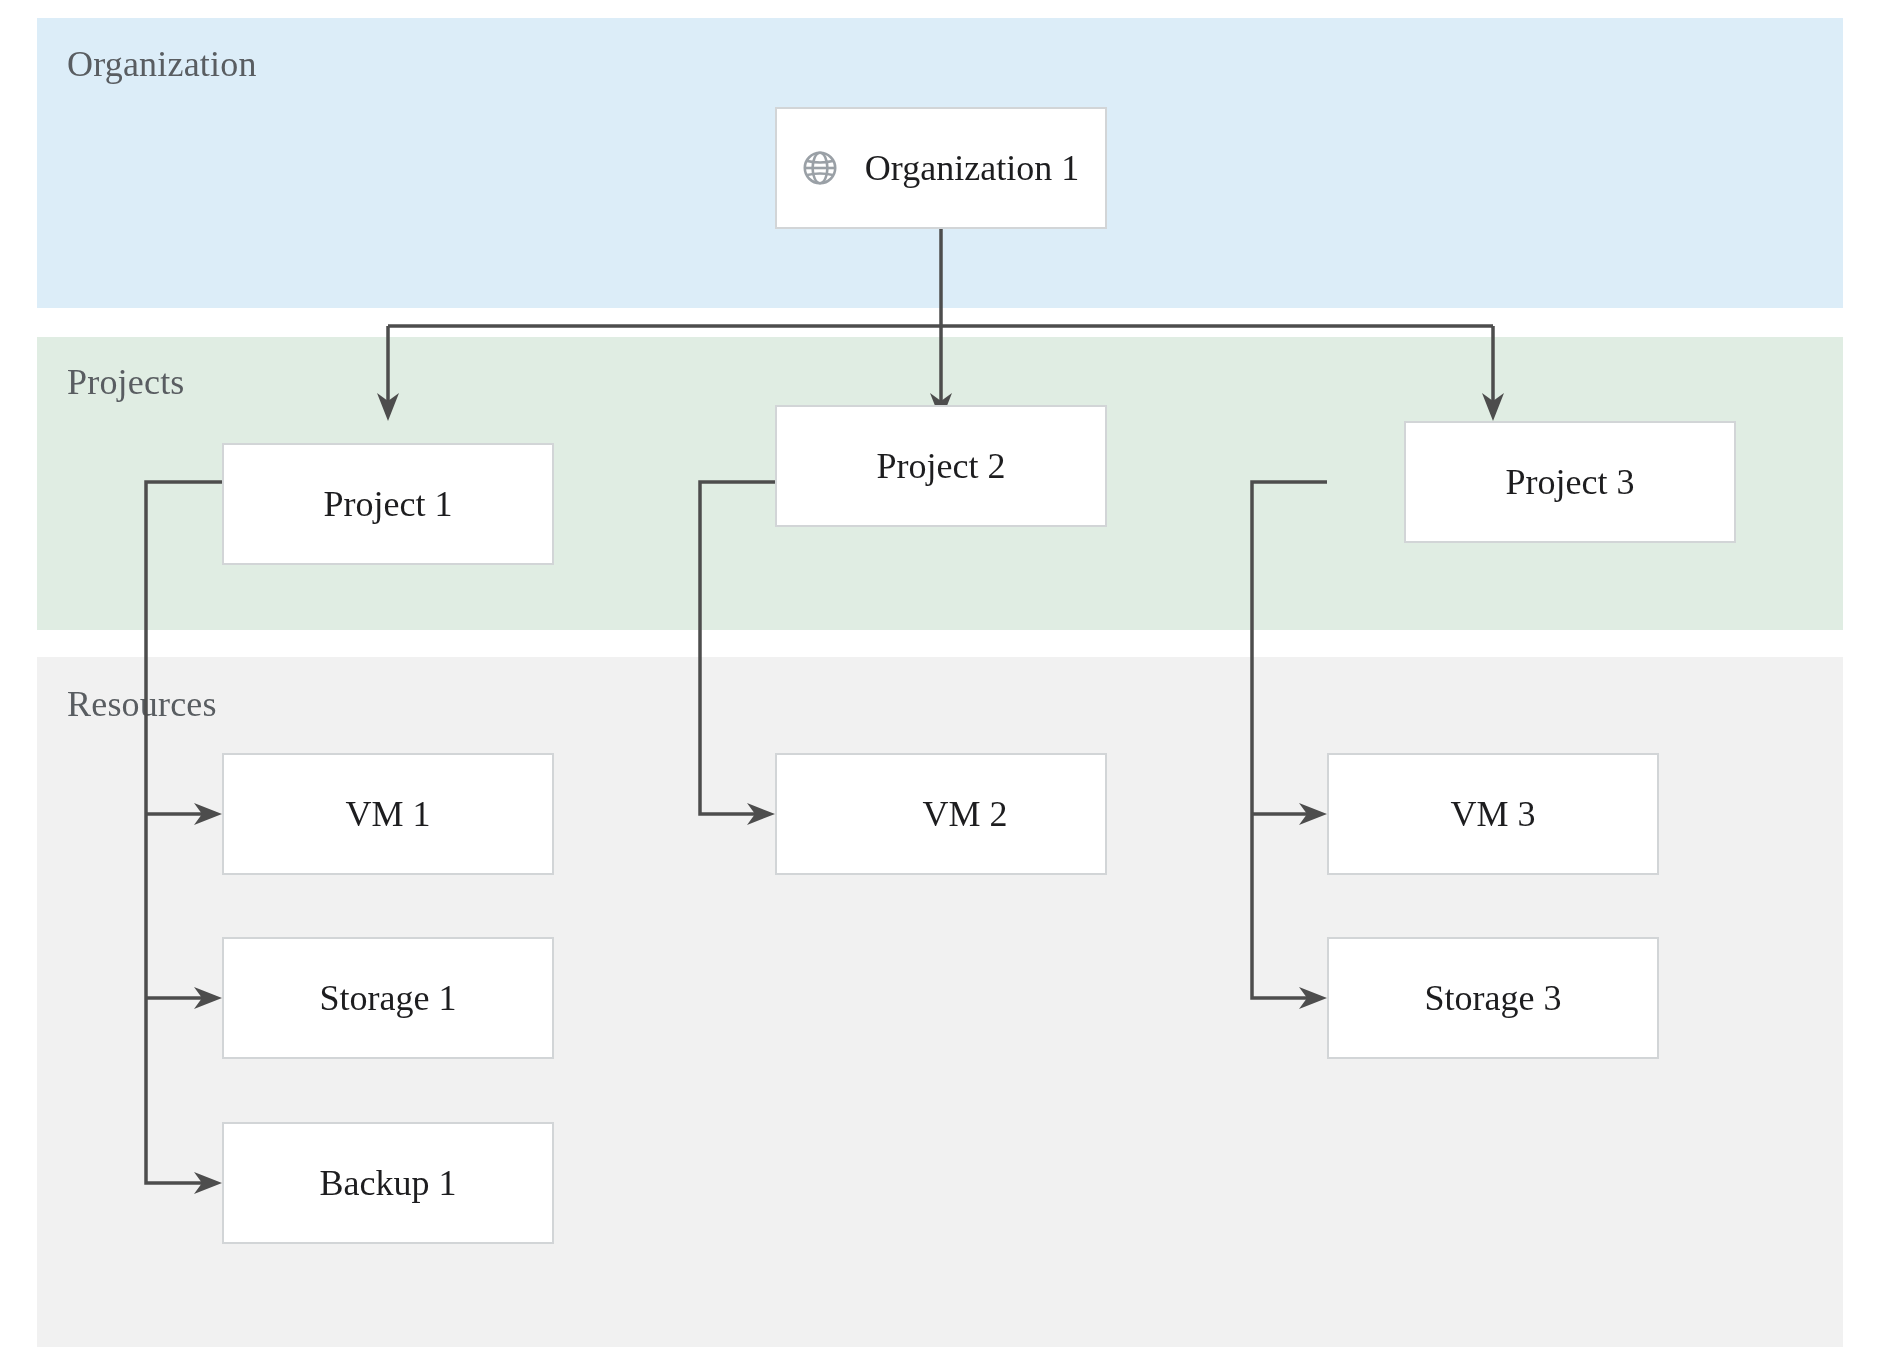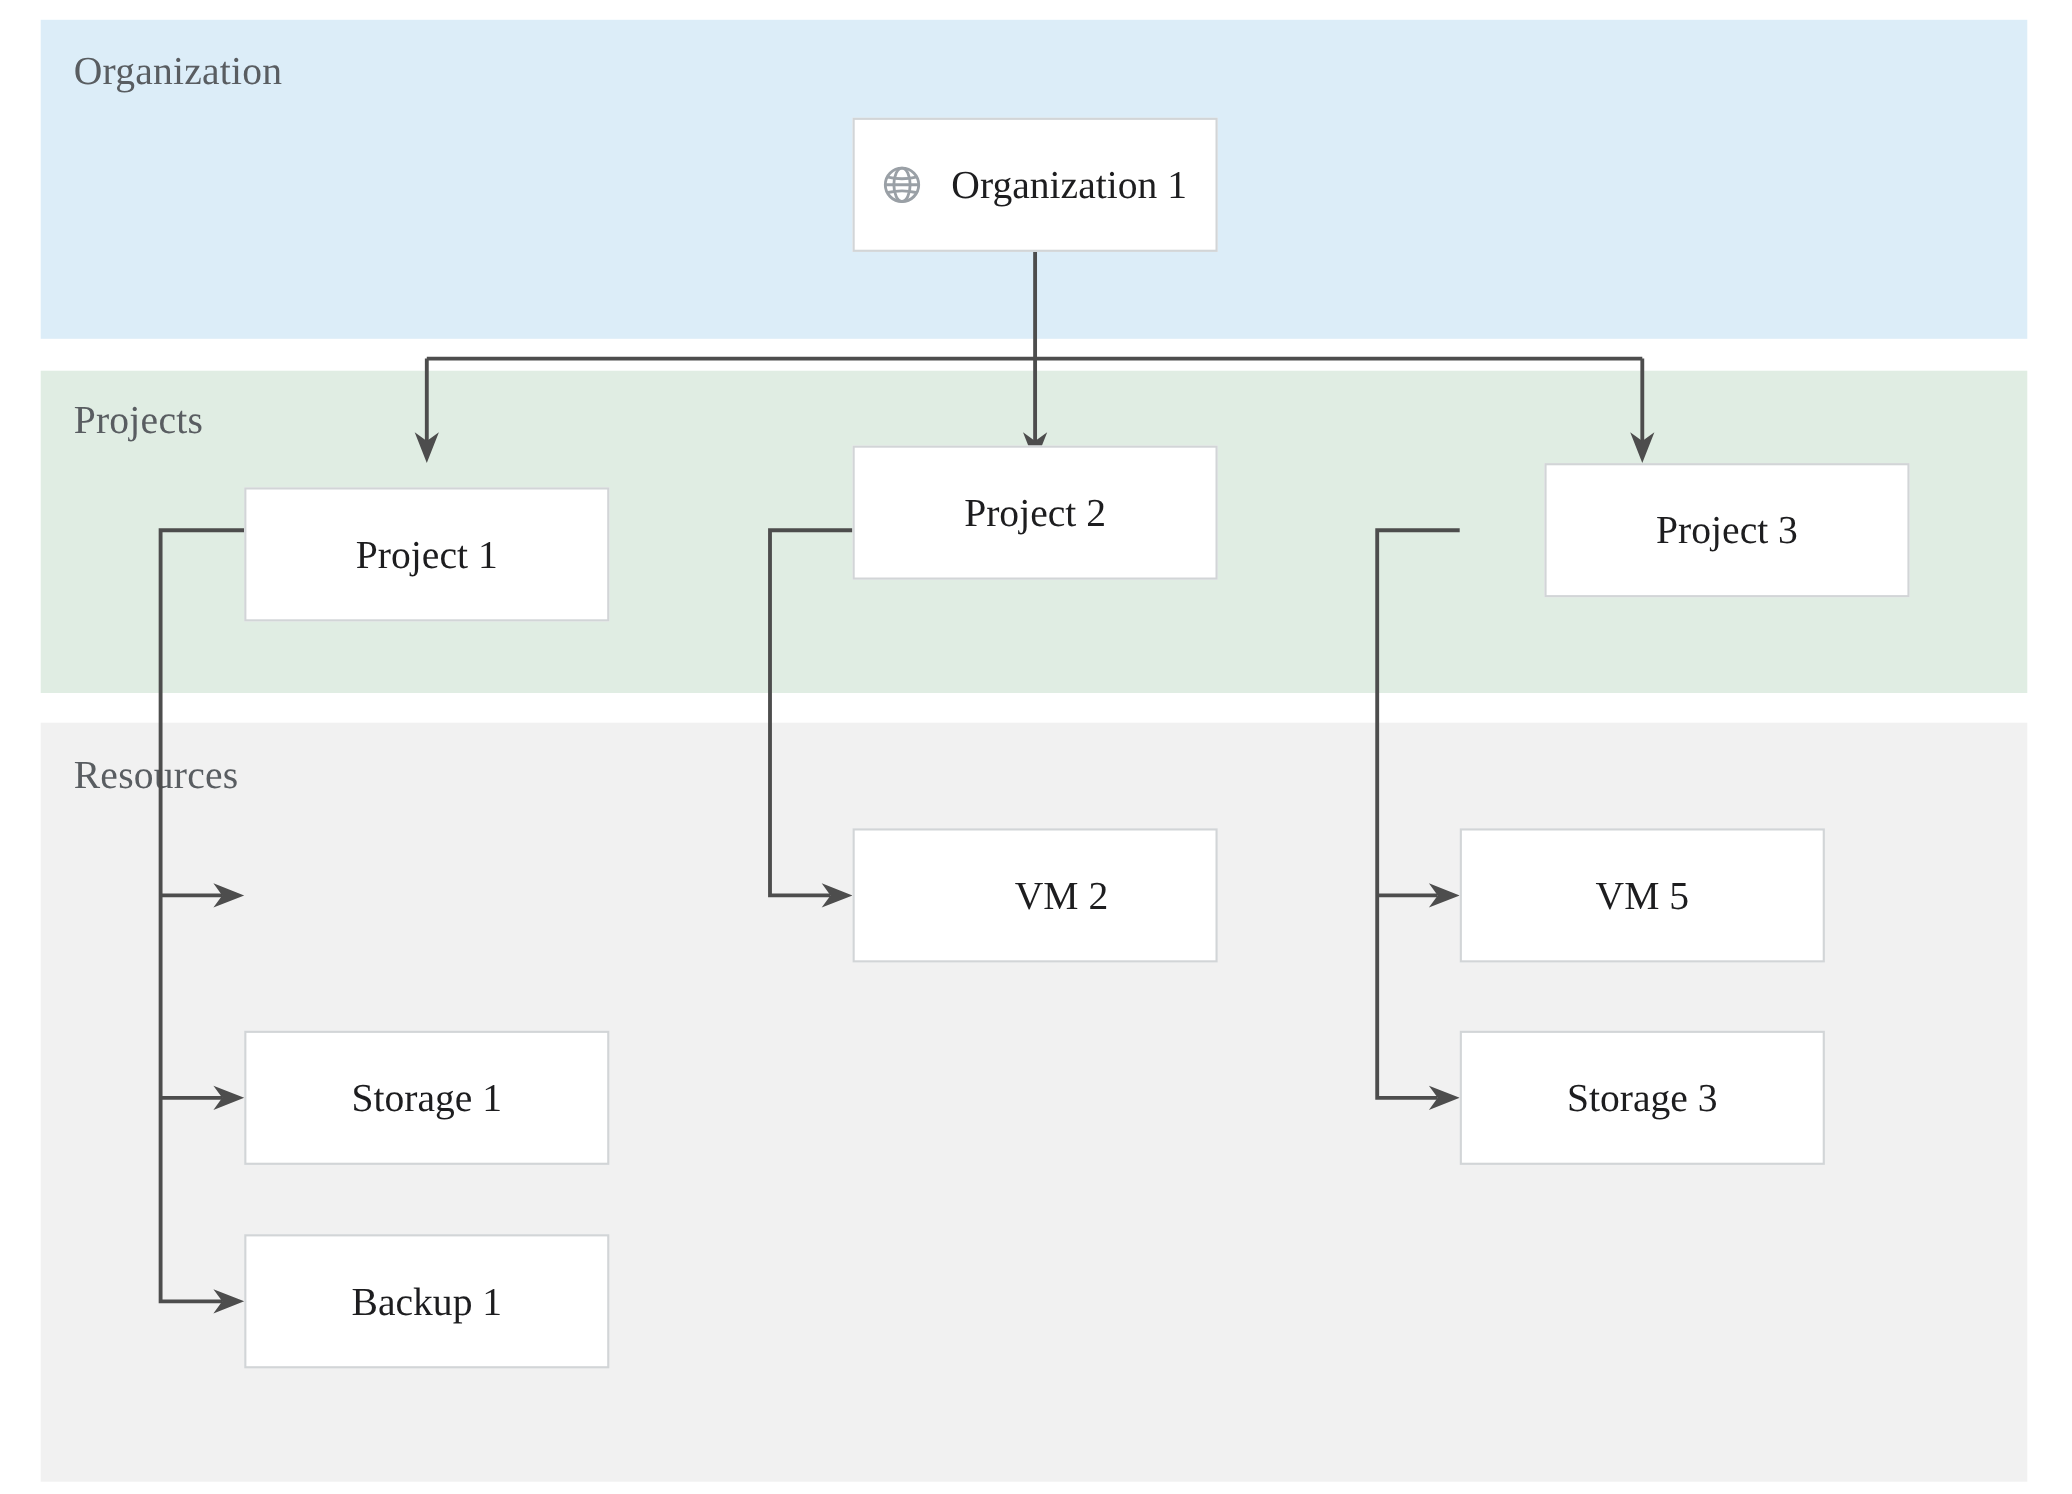--- a/index.html
+++ b/index.html
@@ -129,31 +129,34 @@
   <div class="node" id="node-project-1">
     <span>Project 1</span>
   </div>
   <div class="node" id="node-project-2">
     <span>Project 2</span>
   </div>
   <div class="node" id="node-project-3">
     <span>Project 3</span>
   </div>
 
+  <div class="node" id="node-vm-1">
+    <span>VM 1</span>
+  </div>
   <div class="node" id="node-storage-1">
     <span>Storage 1</span>
   </div>
   <div class="node" id="node-backup-1">
     <span>Backup 1</span>
   </div>
 
   <div class="node" id="node-vm-2">
     <span>VM 2</span>
   </div>
 
   <div class="node" id="node-vm-3">
-    <span>VM 5</span>
+    <span>VM 3</span>
   </div>
   <div class="node" id="node-storage-3">
     <span>Storage 3</span>
   </div>
 
 </div>
 
 </body></html>

